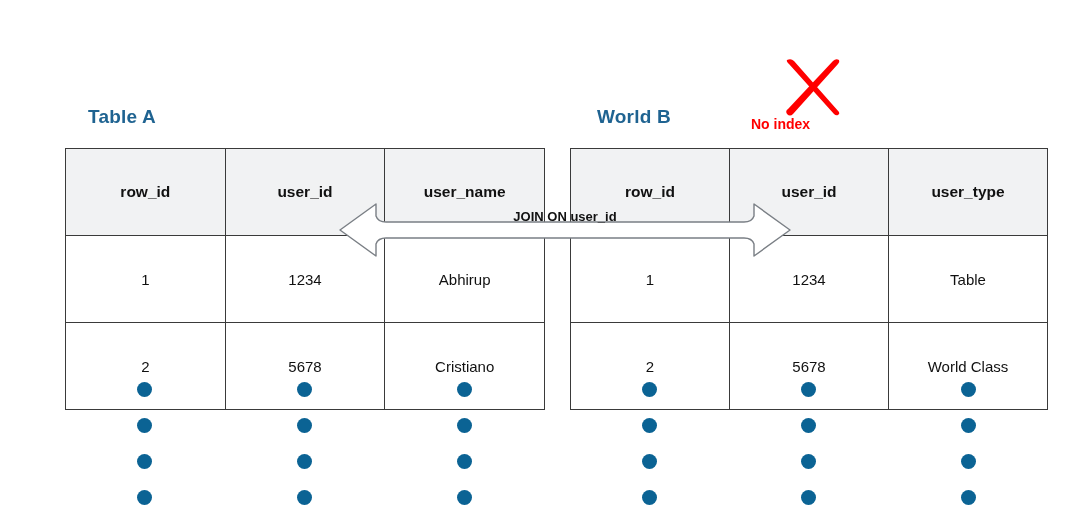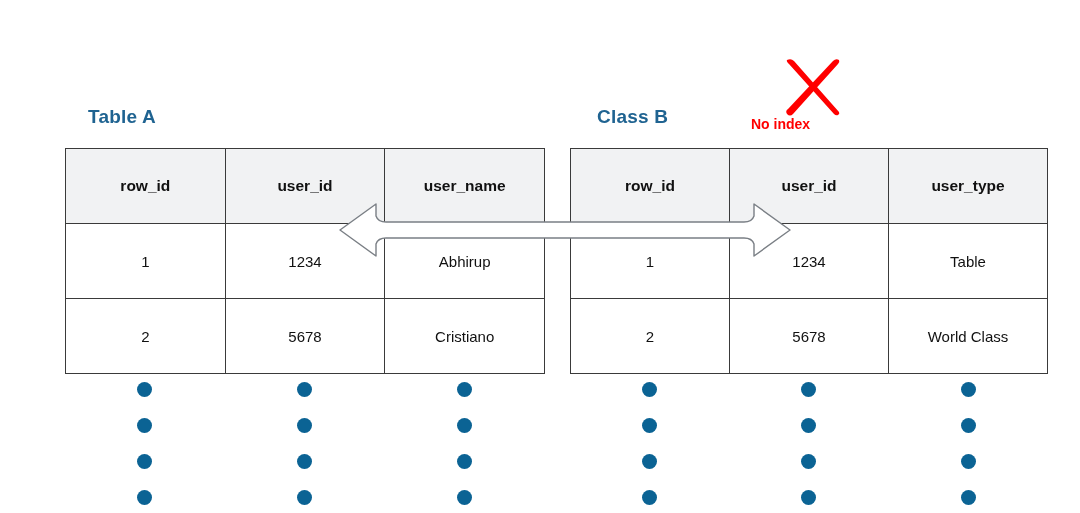--- a/index.html
+++ b/index.html
@@ -44,21 +44,21 @@
   }
   #table-a { left: 65px; top: 118px; width: 480px; }
   #table-b { left: 570px; top: 118px; width: 478px; }
 
   .db-table th,
   .db-table td {
     border: 1px solid #3a3a3a;
     text-align: center;
     vertical-align: middle;
     height: 70px;
-    padding: 2px 4px;
+    padding: 8px 4px;
     font-size: 15px;
     color: #111111;
     overflow: hidden;
     white-space: nowrap;
   }
   .db-table th {
     background: #f1f2f3;
     font-weight: bold;
     font-size: 15.5px;
   }
@@ -123,21 +123,21 @@
   }
   .dot:last-child { margin-bottom: 0; }
 </style>
 </head>
 <body>
 
 <div class="stage">
 
   <div id="title-a" class="table-title">Table A</div>
 
-  <div id="title-b" class="table-title">Class B</div>
+  <div id="title-b" class="table-title">World B</div>
 
   <table id="table-a" class="db-table">
     <thead>
       <tr>
         <th>row_id</th>
         <th>user_id</th>
         <th>user_name</th>
       </tr>
     </thead>
     <tbody>
@@ -187,20 +187,21 @@
              L 460 40
              L 424 66
              L 424 54
              Q 422 48 414 48
              L 56 48
              Q 48 48 46 54
              L 46 66
              Z" fill="#ffffff" stroke="#7a7f85" stroke-width="1.4" stroke-linejoin="round"></path>
   </svg>
 
+  <div id="join-label">JOIN ON user_id</div>
 
   <svg id="no-index-mark" viewBox="0 0 64 62">
     <path d="M 6 4 Q 10 2 13 5 L 58 56 Q 59 58 57 59 Q 55 60 53 58 L 8 8 Q 5 5 6 4 Z" fill="#ff0000"></path>
     <path d="M 58 4 Q 59 6 57 8 L 12 58 Q 9 61 6 58 Q 4 55 7 53 L 52 5 Q 55 2 58 4 Z" fill="#ff0000"></path>
   </svg>
 
   <div id="no-index-label">No index</div>
 
   <div class="dot-col" style="left:137px;">
     <div class="dot"></div>

